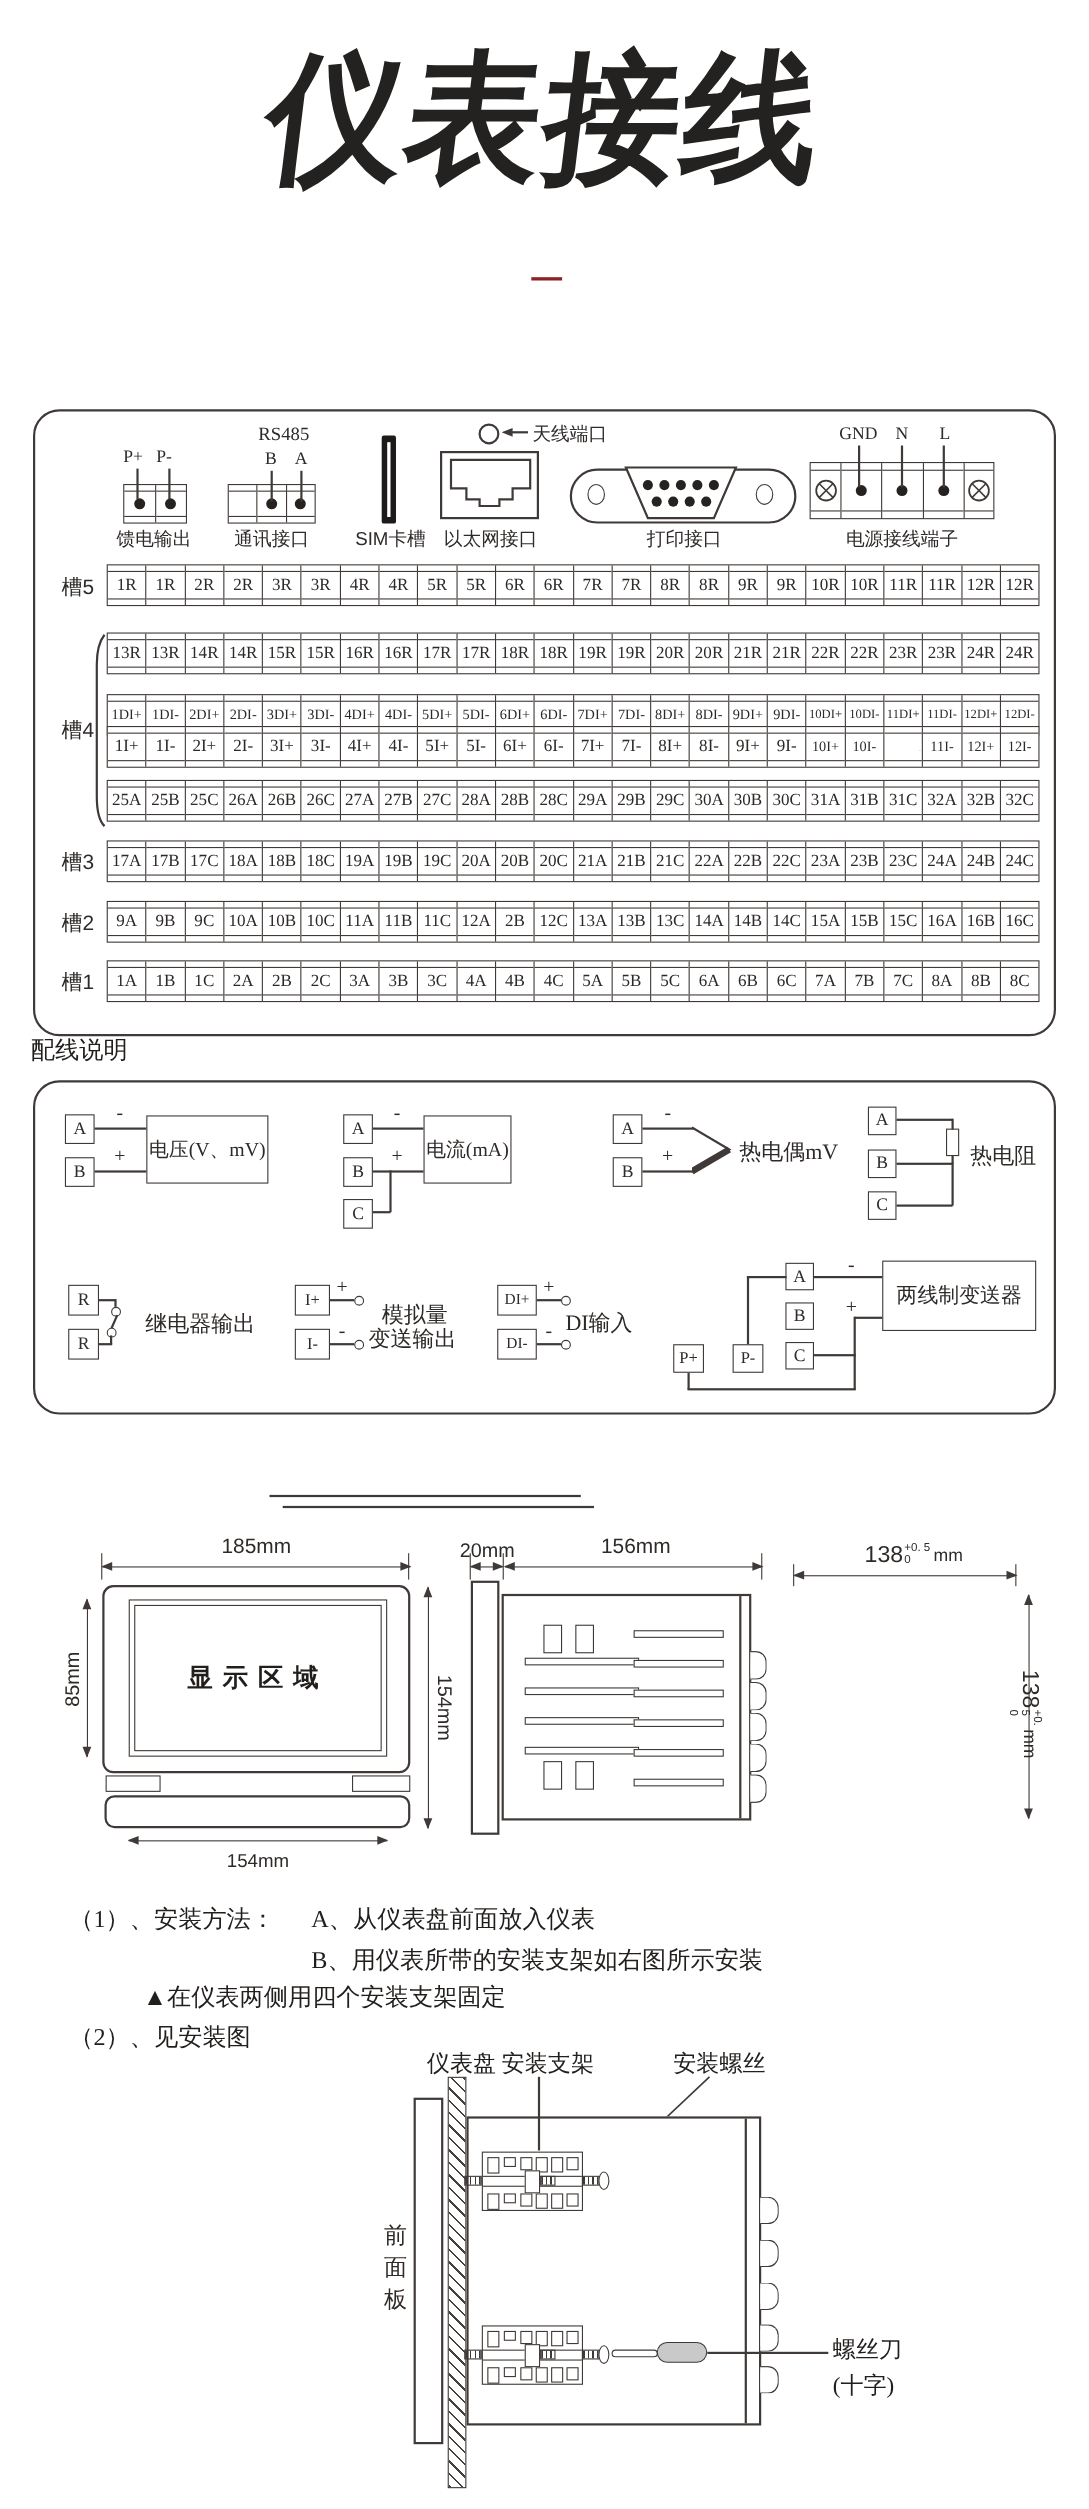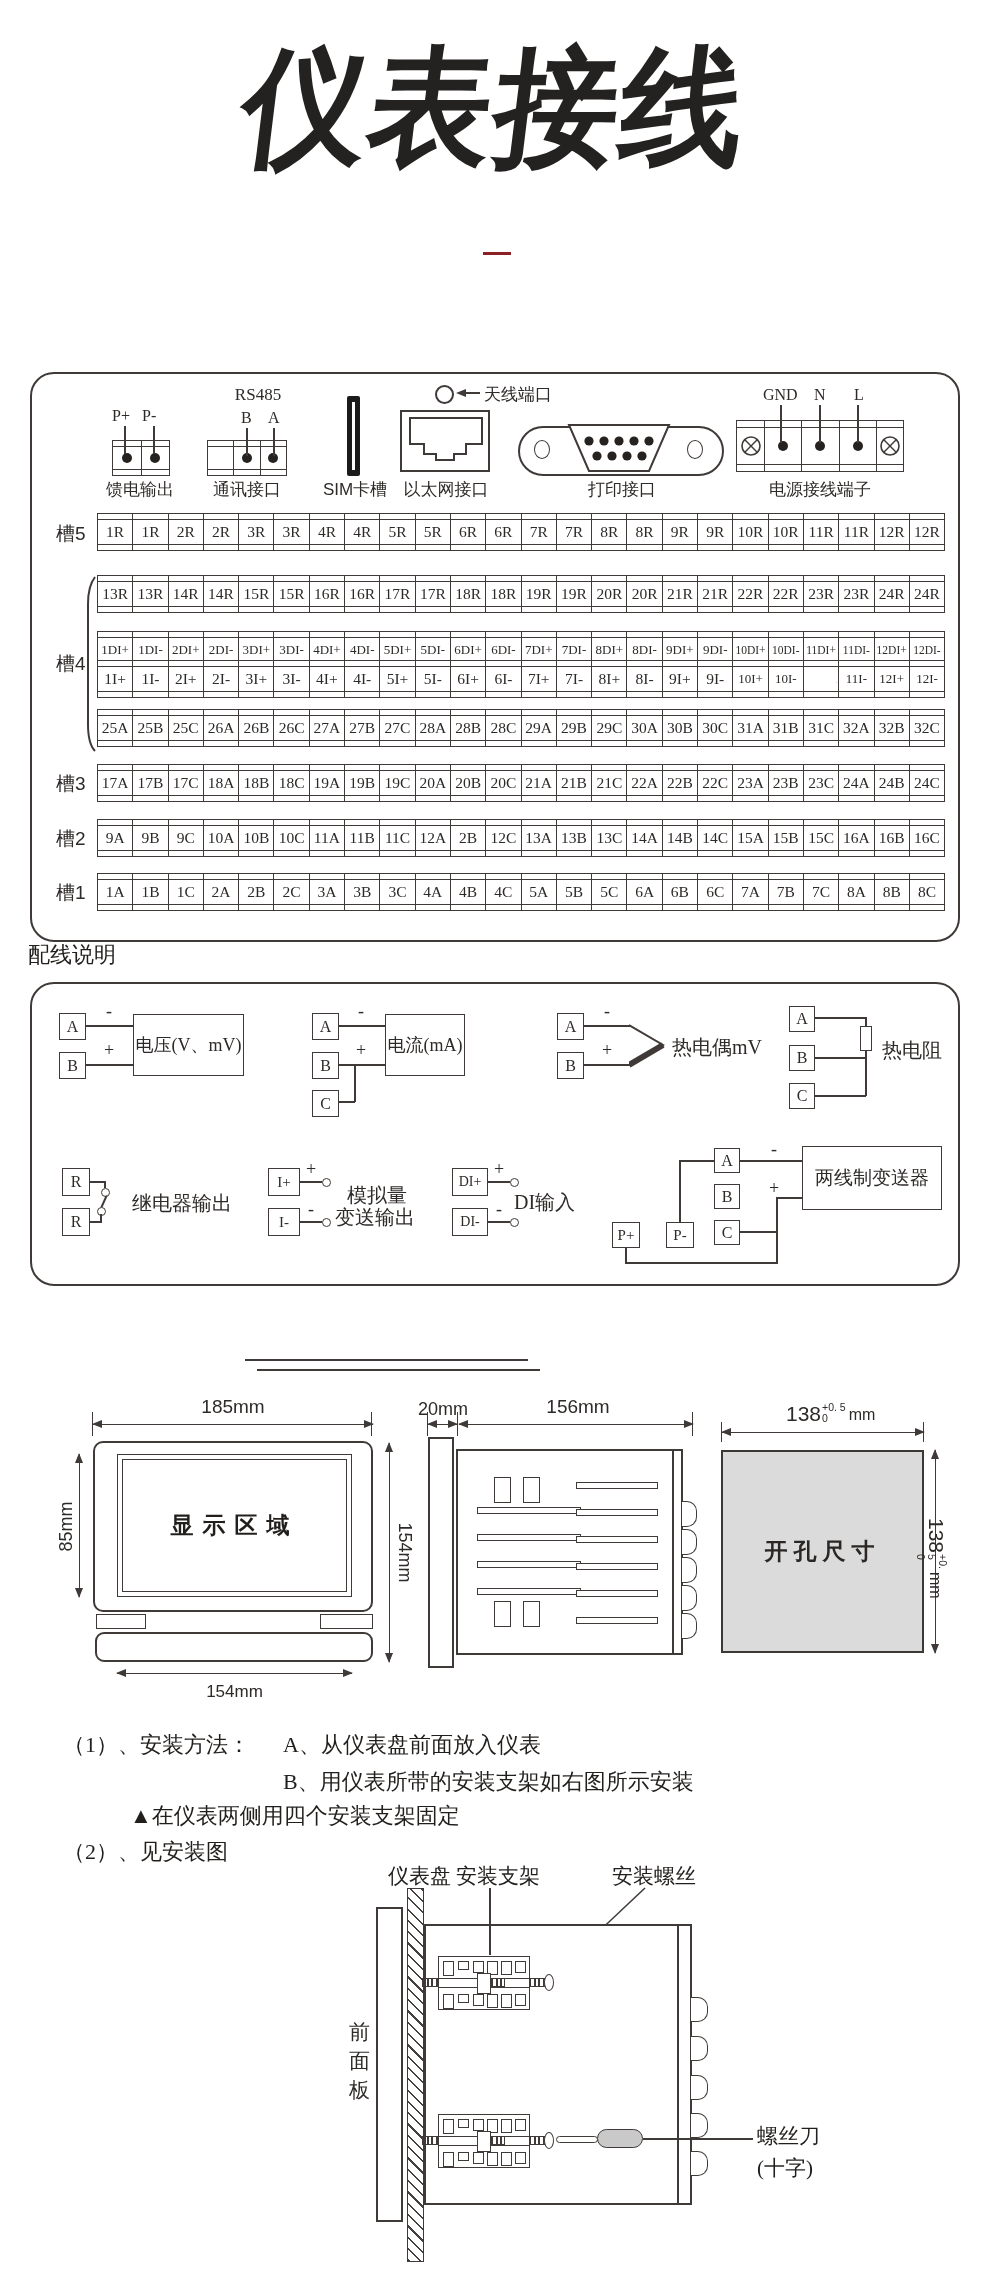--- a/index.html
+++ b/index.html
@@ -1345,23 +1345,20 @@
     <span style="font-size:21px">138</span>
     <span class="tol">
         <span>+0. 5</span>
         <span style="text-align:left">0</span>
       </span>
     <span style="font-size:16px;margin-left:3px;margin-top:4px">mm</span>
   </div>
   <div class="dimh" style="left:722px;top:1432px;width:202px"></div>
   <div class="tick" style="left:721px;top:1422px;width:1.4px;height:20px"></div>
   <div class="tick" style="left:923px;top:1422px;width:1.4px;height:20px"></div>
-  <div class="abs" style="left:721px;top:1450px;width:203px;height:203px;background:#dbdbdb;border:2px solid #3c3836;box-sizing:border-box;display:flex;align-items:center;justify-content:center">
-    <span class="ser" style="font-size:23px;font-weight:bold;letter-spacing:6px;color:#2a2624">开孔尺寸</span>
-  </div>
   <div class="dimv" style="left:935px;top:1450px;height:203px"></div>
   <div class="abs" style="left:948px;top:1518px;display:flex;align-items:flex-start;transform:rotate(90deg);transform-origin:0 0">
     <span style="font-size:21px">138</span>
     <span class="tol">
         <span>+0. 5</span>
         <span>0</span>
       </span>
     <span style="font-size:16px;margin-left:3px;margin-top:4px">mm</span>
   </div>
 

